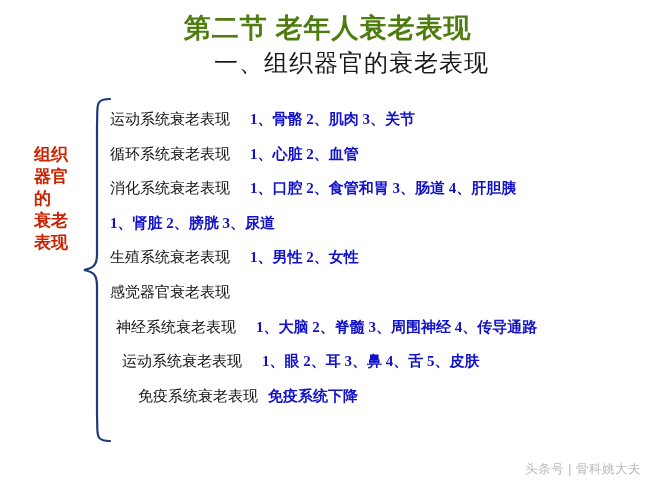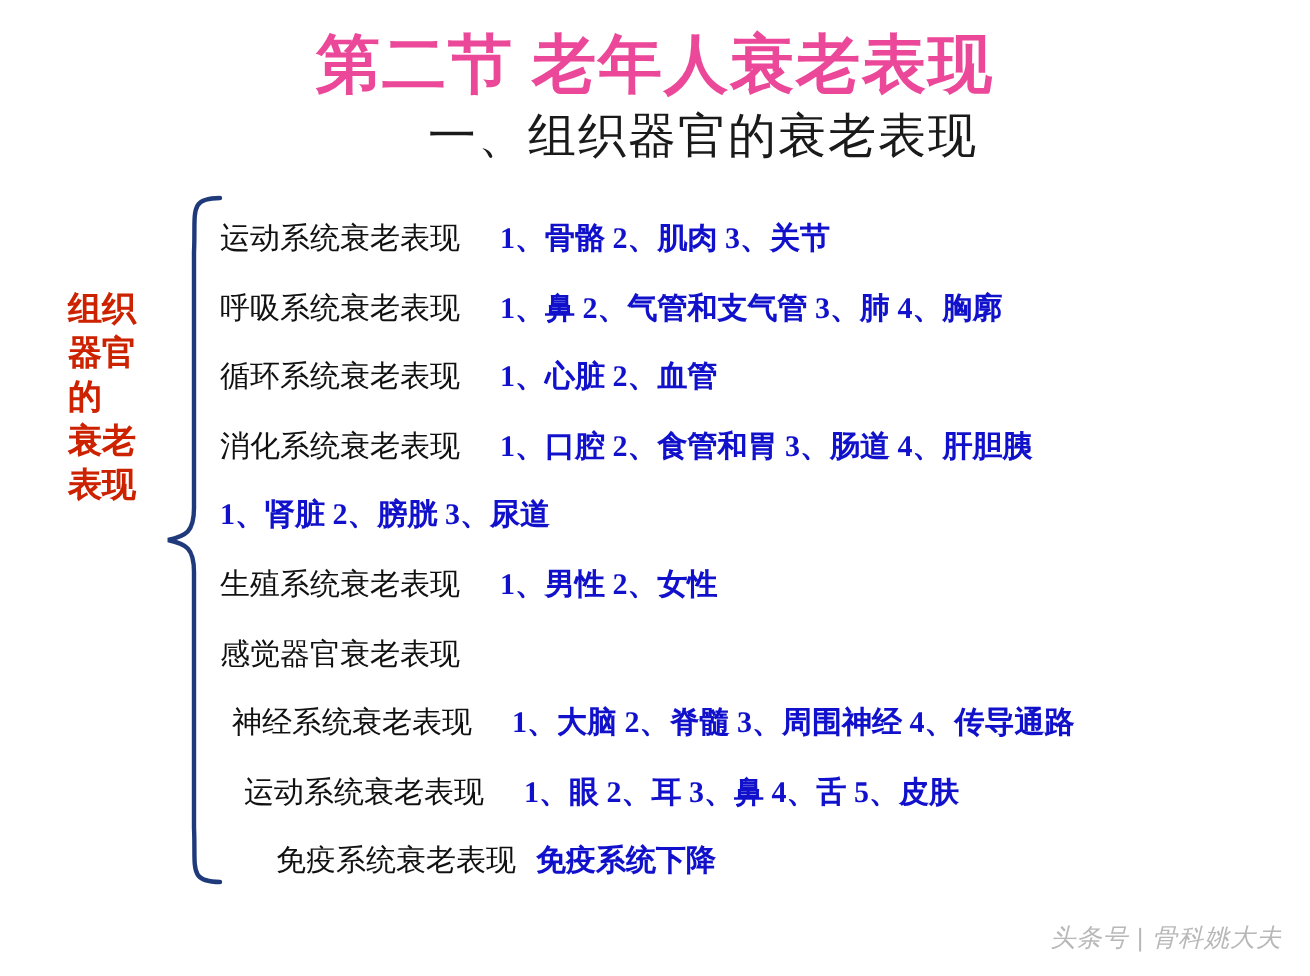--- a/index.html
+++ b/index.html
@@ -19,22 +19,22 @@
     width: 655px;
     height: 488px;
   }
   .title-block {
     text-align: center;
     padding-top: 12px;
   }
   .title-line1 {
     font-family: "Liberation Serif", serif;
     font-weight: bold;
-    font-size: 32px;
-    color: #ec4899;
+    font-size: 27px;
+    color: #4d7c0f;
     letter-spacing: 1px;
     line-height: 1.25;
   }
   .title-line2 {
     font-family: "Liberation Serif", serif;
     font-weight: normal;
     font-size: 24px;
     color: #1a1a1a;
     letter-spacing: 1px;
     line-height: 1.3;
@@ -88,21 +88,20 @@
     font-weight: bold;
   }
   .watermark {
     position: absolute;
     right: 14px;
     bottom: 10px;
     font-family: "Liberation Sans", sans-serif;
     font-size: 12.5px;
     color: #b8b8b8;
     letter-spacing: 0.5px;
-    font-style: italic;
   }
 </style>
 </head>
 <body>
 
 <div class="slide">
 
   <div class="title-block">
     <div class="title-line1">第二节 老年人衰老表现</div>
     <div class="title-line2">一、组织器官的衰老表现</div>
@@ -114,24 +113,20 @@
     <path d="M30 3 C14 3, 18 10, 17 30 L17 158 C17 170, 13 172, 4 174 C13 176, 17 178, 17 190 L17 318 C18 338, 14 345, 30 345" fill="none" stroke="#1f3a7a" stroke-width="2.2" stroke-linecap="round"></path>
   </svg>
 
   <div class="rows">
 
     <div class="row">
       <div class="row-label">运动系统衰老表现</div>
       <div class="row-items">1、骨骼  2、肌肉 3、关节</div>
     </div>
 
-    <div class="row">
-      <div class="row-label">呼吸系统衰老表现</div>
-      <div class="row-items">1、鼻      2、气管和支气管 3、肺 4、胸廓</div>
-    </div>
 
     <div class="row">
       <div class="row-label">循环系统衰老表现</div>
       <div class="row-items">1、心脏   2、血管</div>
     </div>
 
     <div class="row">
       <div class="row-label">消化系统衰老表现</div>
       <div class="row-items">1、口腔   2、食管和胃 3、肠道 4、肝胆胰</div>
     </div>

